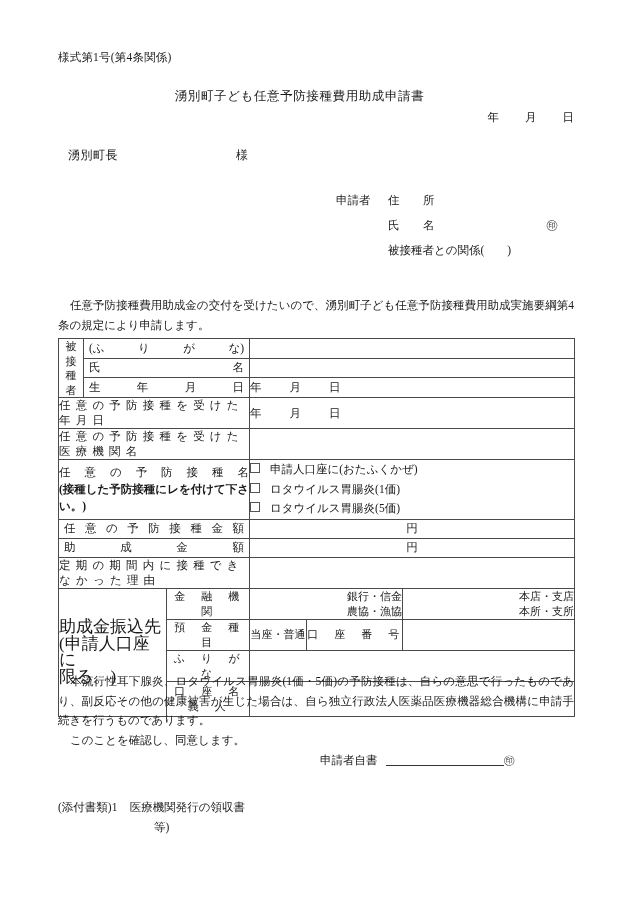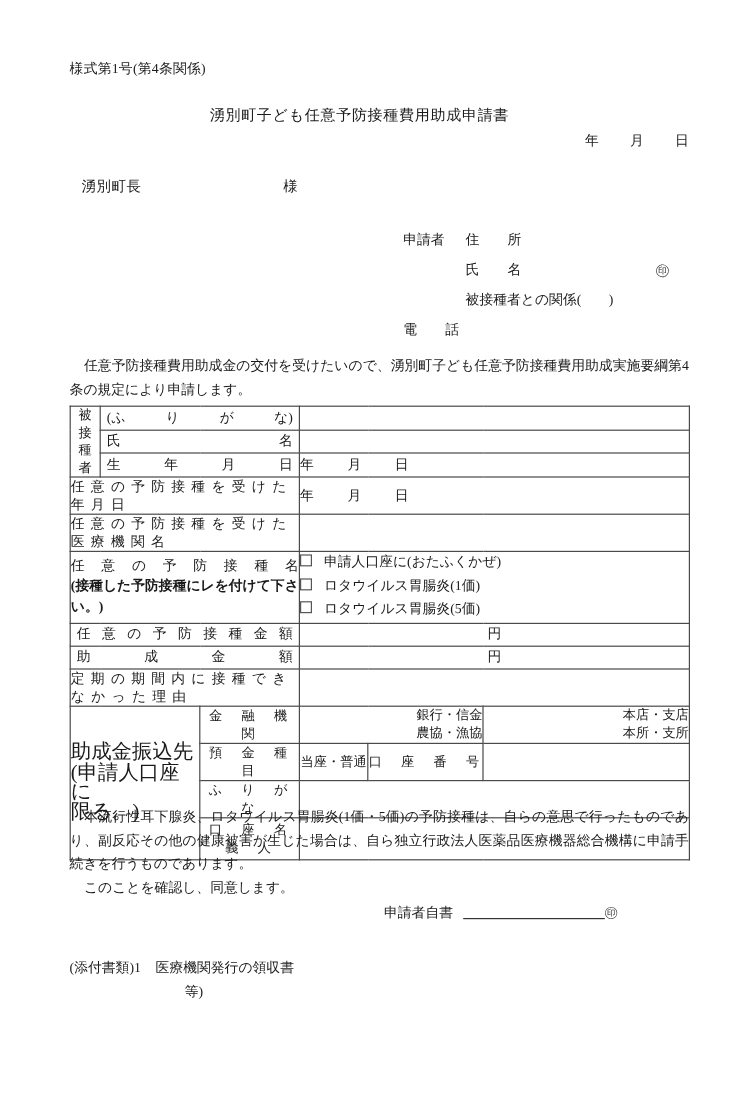--- a/index.html
+++ b/index.html
@@ -240,23 +240,20 @@
 
   <div class="abs applicant">
     <div class="row">
       <span class="lbl-applicant">申請者</span><span class="lbl-field">住　所</span>
     </div>
     <div class="row">
       <span class="lbl-applicant"></span><span class="lbl-field">氏　名</span><span class="seal">㊞</span>
     </div>
     <div class="row rel-row">
       <span>被接種者との関係(　　)</span>
-    </div>
-    <div class="row tel-row">
-      <span class="lbl-tel">電　話</span>
     </div>
   </div>
 
   <div class="abs lead">
     <span class="indent"></span><span>任意予防接種費用助成金の交付を受けたいので、湧別町子ども任意予防接種費用助成実施要綱第4条の規定により申請します。</span>
   </div>
 
   <table class="tbl">
     <colgroup>
       <col style="width:25px">

